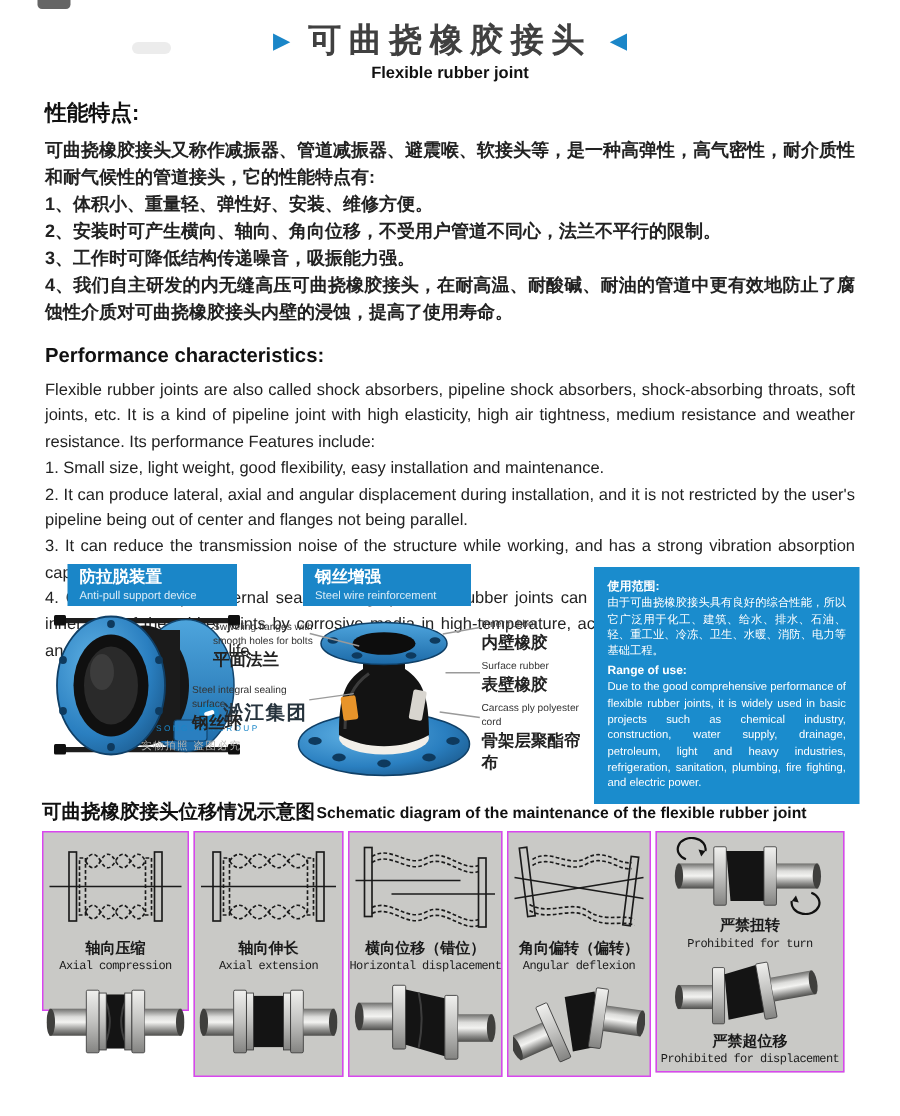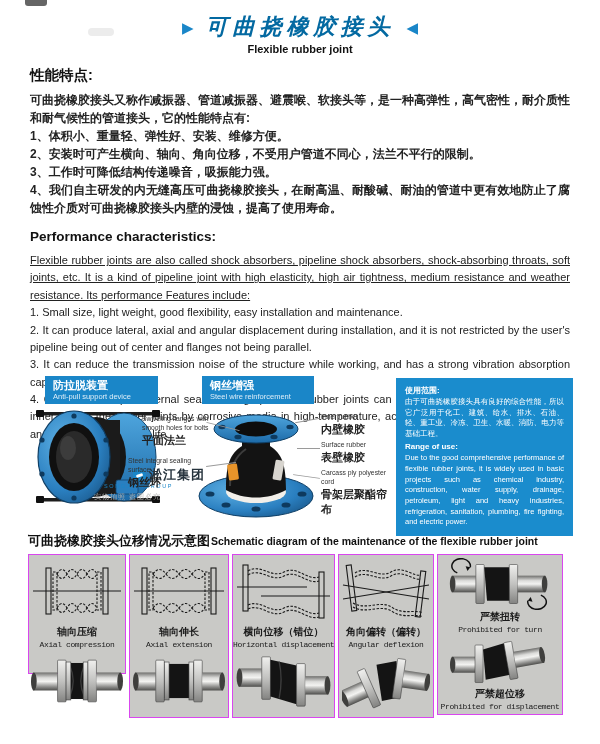--- a/index.html
+++ b/index.html
@@ -11,30 +11,30 @@
   html,body{background:#ffffff;}
   body{font-family:"Liberation Sans",sans-serif;color:#1c1c1c;}
   .page{position:relative;width:600px;height:744px;background:#fff;overflow:hidden;}
 
   
   .smudge{position:absolute;left:25px;top:0;width:22px;height:6px;background:#4a4a4a;border-radius:0 0 3px 3px;opacity:.85;}
   .smudge2{position:absolute;left:88px;top:28px;width:26px;height:8px;background:#c8c8c8;opacity:.35;border-radius:4px;}
 
   
   .title-row{display:flex;justify-content:center;align-items:center;gap:12px;padding-top:12px;}
-  .title-cn{font-size:22px;font-weight:700;letter-spacing:5px;color:#0369a1;font-style:italic;}
+  .title-cn{font-size:22px;font-weight:700;letter-spacing:5px;color:#404040;}
   .tri{color:var(--accent_blue);font-size:15px;line-height:1;}
   .subtitle{text-align:center;font-size:11px;font-weight:700;color:#111;margin-top:1px;}
 
   .text-wrap{padding:0 30px;}
   .h-cn{font-size:14.5px;font-weight:700;margin-top:11px;color:#111;}
   .cn-body{font-size:12px;line-height:1.5;font-weight:600;color:#222;margin-top:6px;text-align:justify;}
   .cn-item{font-size:12px;line-height:1.5;font-weight:600;color:#222;text-align:justify;}
   .h-en{font-size:13.5px;font-weight:700;margin-top:12px;color:#111;}
-  .en-body{font-size:11px;line-height:1.58;color:#222;margin-top:8px;text-align:justify;text-decoration:underline;}
+  .en-body{font-size:11px;line-height:1.58;color:#222;margin-top:8px;text-align:justify;}
   .en-item{font-size:11px;line-height:1.58;color:#222;text-align:justify;}
 
   
   .construction{position:absolute;left:0;top:370px;width:600px;height:158px;}
   .blue-label{position:absolute;background:var(--accent_blue);color:#fff;padding:3px 7px 3px 8px;}
   .blue-label .l-cn{font-size:11px;font-weight:700;display:block;line-height:1.15;}
   .blue-label .l-en{font-size:7.5px;color:#dcedf8;display:block;line-height:1.2;}
   .label1{left:45px;top:6px;width:113px;}
   .label2{left:202px;top:6px;width:112px;}
 

